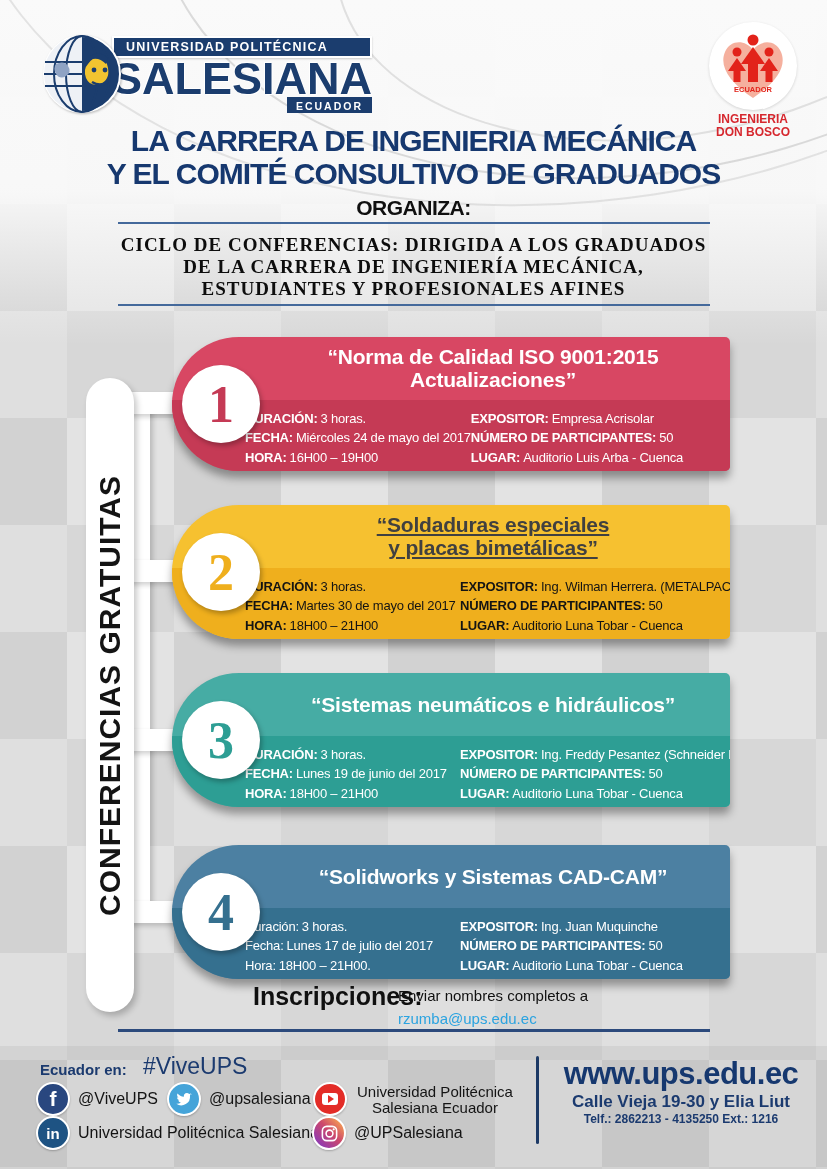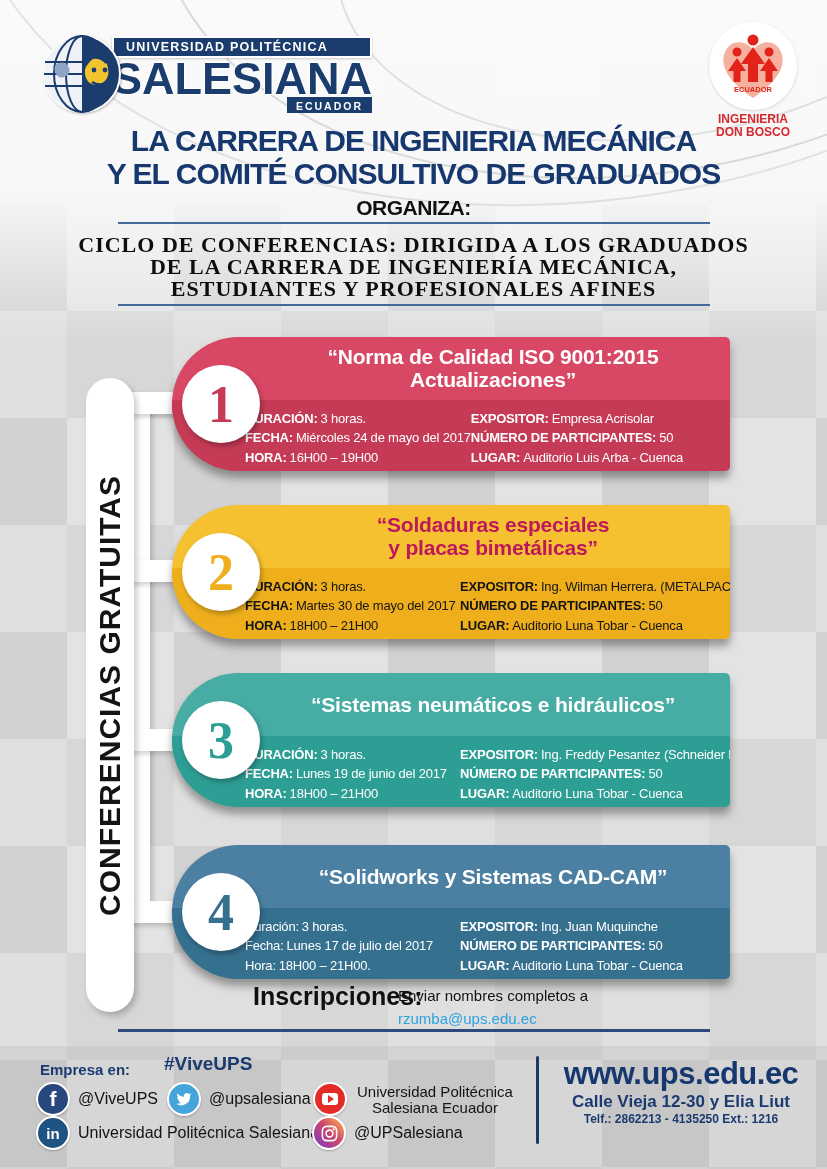--- a/index.html
+++ b/index.html
@@ -34,21 +34,21 @@
   
   .main-title{position:absolute;left:0;right:0;top:124px;text-align:center;color:#16386f;
     font-size:30px;font-weight:800;letter-spacing:-1px;line-height:33px;z-index:4;}
   .organiza{position:absolute;left:0;right:0;top:196px;text-align:center;color:#101010;
     font-size:21px;font-weight:700;letter-spacing:-.5px;z-index:4;}
   .rule{position:absolute;left:118px;width:592px;height:2px;background:#44699b;z-index:4;}
   .rule.r1{top:222px;}
   .rule.r2{top:304px;}
   .rule.r3{top:1029px;height:3px;background:#2c4a7c;}
   .description{position:absolute;left:0;right:0;top:234px;text-align:center;color:#0d0d0d;
-    font-family:"Liberation Serif",serif;font-weight:700;font-size:22px;line-height:22px;letter-spacing:1px;z-index:4;}
+    font-family:"Liberation Serif",serif;font-weight:700;font-size:19px;line-height:22px;letter-spacing:1px;z-index:4;}
 
   
   .v-bar{position:absolute;left:86px;top:378px;width:48px;height:634px;background:#fff;border-radius:24px;
     box-shadow:3px 4px 6px rgba(0,0,0,.22);z-index:2;display:flex;align-items:center;justify-content:center;}
   .v-bar span{writing-mode:vertical-rl;transform:rotate(180deg);font-size:30px;font-weight:800;
     color:#141414;letter-spacing:1px;white-space:nowrap;}
   .v-strip{position:absolute;left:132px;top:403px;width:18px;height:509px;background:#fff;
     box-shadow:3px 3px 5px rgba(0,0,0,.18);z-index:1;}
   .arm{position:absolute;left:104px;width:96px;height:22px;background:#fff;
     box-shadow:3px 3px 5px rgba(0,0,0,.18);z-index:1;}
@@ -71,21 +71,21 @@
     box-shadow:2px 3px 5px rgba(0,0,0,.28);z-index:4;
     font-family:"Liberation Serif",serif;font-size:52px;font-weight:700;}
 
   
   .insc-label{position:absolute;left:253px;top:982px;font-size:25px;font-weight:700;color:#101010;z-index:4;}
   .insc-text{position:absolute;left:398px;top:984px;font-size:15px;line-height:23px;color:#101010;z-index:4;}
   .insc-email{color:#2ba3e0;}
 
   
   .follow-label{position:absolute;left:40px;top:1061px;font-size:15px;font-weight:700;color:#1b3a6f;z-index:5;}
-  .hashtag{position:absolute;left:143px;top:1053px;font-size:19px;font-weight:700;color:#1b3a6f;z-index:5;margin-left:21px;}
+  .hashtag{position:absolute;left:143px;top:1053px;font-size:23px;font-weight:400;color:#1b3a6f;z-index:5;}
   .sicon{position:absolute;width:34px;height:34px;border-radius:50%;border:2px solid #fff;box-sizing:border-box;
     display:flex;align-items:center;justify-content:center;box-shadow:0 1px 2px rgba(0,0,0,.25);z-index:5;
     color:#fff;font-weight:700;}
   .slabel{position:absolute;font-size:16px;color:#141414;line-height:34px;z-index:5;white-space:nowrap;text-align:center;}
   .slabel.two{line-height:16px;font-size:15px;padding-top:2px;}
   .fb{left:36px;top:1082px;background:#29477f;font-size:21px;}
   .tw{left:167px;top:1082px;background:#45a4d9;}
   .yt{left:313px;top:1082px;background:#e32c27;}
   .li{left:36px;top:1116px;background:#1e5383;font-size:15px;}
   .ig{left:312px;top:1116px;background:linear-gradient(45deg,#8a3ab9 10%,#cd486b 55%,#fbad50 95%);}
@@ -190,21 +190,21 @@
         <div><span class="lbl">EXPOSITOR:</span><span>Empresa Acrisolar</span></div>
         <div><span class="lbl">NÚMERO DE PARTICIPANTES:</span><span>50</span></div>
         <div><span class="lbl">LUGAR:</span><span>Auditorio Luis Arba - Cuenca</span></div>
       </div>
     </div>
     <div class="num-circle" style="color: rgb(197, 58, 85);">1</div>
   </section>
 
   <section class="card" style="top: 505px; background-color: rgb(246, 193, 48);">
     <div class="card-band" style="background-color: rgb(239, 175, 29);"></div>
-    <div class="card-title" style="color: #be185d;">
+    <div class="card-title" style="color: #404040; text-decoration: underline;">
       <span>“Soldaduras especiales</span>
       <span>y placas bimetálicas”</span>
     </div>
     <div class="card-details" style="color: rgb(20, 20, 20);">
       <div class="col-l">
         <div><span class="lbl">DURACIÓN:</span><span>3 horas.</span></div>
         <div><span class="lbl">FECHA:</span><span>Martes 30 de mayo del 2017</span></div>
         <div><span class="lbl">HORA:</span><span>18H00 – 21H00</span></div>
       </div>
       <div class="col-r">
@@ -258,21 +258,21 @@
     <div class="num-circle" style="color: rgb(53, 112, 143);">4</div>
   </section>
 
   <div class="insc-label">Inscripciones:</div>
   <div class="insc-text">
     <div>Enviar nombres completos a</div>
     <div class="insc-email" style="color: rgb(43, 163, 224);">rzumba@ups.edu.ec</div>
   </div>
   <div class="rule r3"></div>
 
-  <div class="follow-label">Empresa en:</div>
+  <div class="follow-label">Ecuador en:</div>
   <div class="hashtag">#ViveUPS</div>
 
   <div class="sicon fb">
     <span>f</span>
   </div>
   <div class="slabel" style="left:78px;top:1082px;">@ViveUPS</div>
 
   <div class="sicon tw">
     <svg width="18" height="18" viewBox="0 0 24 24">
         <path fill="#fff" d="M22 5.9c-.7.3-1.5.6-2.3.7.8-.5 1.5-1.3 1.8-2.2-.8.5-1.7.8-2.6 1A4.1 4.1 0 0 0 11.8 9c-3.4-.2-6.4-1.8-8.4-4.3-.4.6-.6 1.4-.6 2.1 0 1.4.7 2.7 1.8 3.4-.7 0-1.3-.2-1.9-.5v.1c0 2 1.4 3.6 3.3 4-.3.1-.7.1-1.1.1l-.8-.1c.5 1.6 2 2.8 3.8 2.9a8.3 8.3 0 0 1-6.1 1.7A11.7 11.7 0 0 0 20 7.5v-.5c.8-.6 1.5-1.3 2-2.1z"></path>
@@ -300,17 +300,17 @@
         <rect x="3" y="3" width="18" height="18" rx="5.5" fill="none" stroke="#fff" stroke-width="2"></rect>
         <circle cx="12" cy="12" r="4.3" fill="none" stroke="#fff" stroke-width="2"></circle>
         <circle cx="17.3" cy="6.7" r="1.4" fill="#fff"></circle>
       </svg>
   </div>
   <div class="slabel" style="left:354px;top:1116px;">@UPSalesiana</div>
 
   <div class="sep"></div>
   <div class="site-block">
     <div class="site-url" style="color: rgb(22, 56, 111);">www.ups.edu.ec</div>
-    <div class="site-addr">Calle Vieja 12-30 y Elia Liut</div>
+    <div class="site-addr">Calle Vieja 19-30 y Elia Liut</div>
     <div class="site-tel">Telf.: 2862213 - 4135250 Ext.: 1216</div>
   </div>
 
 </div>
 
 </body></html>

